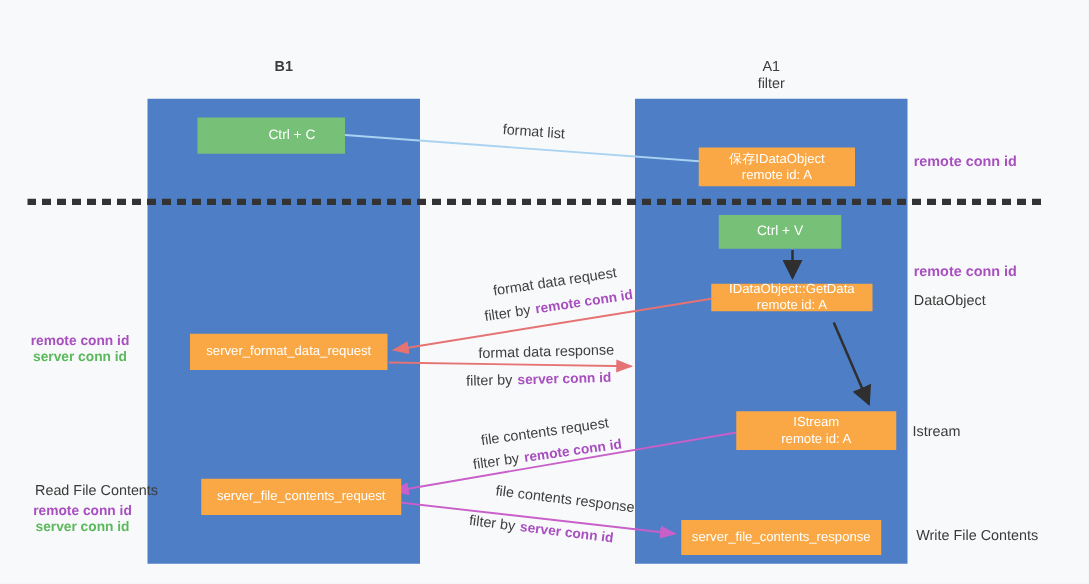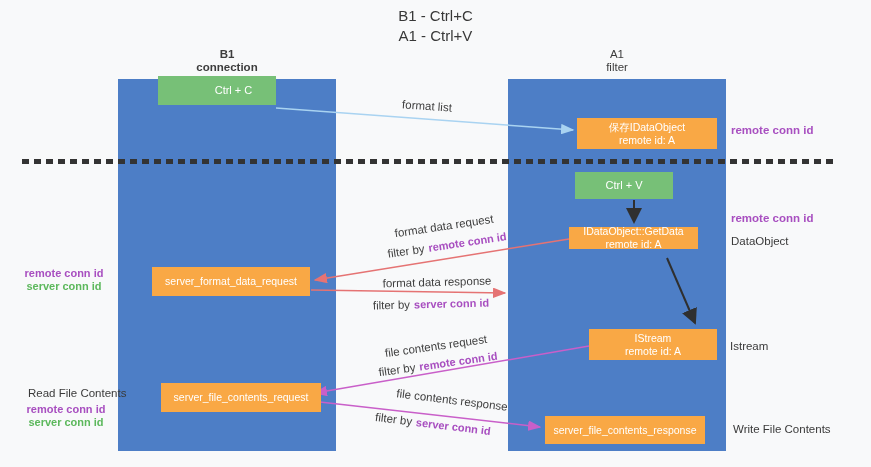--- a/index.html
+++ b/index.html
@@ -32,28 +32,23 @@
                 z-index:5; }
   .edge-label .purple { font-size:11px; }
   .edge-label span[data-bind="strings.filter_by"] { margin-right:4px; }
   svg.overlay { position:absolute; left:0; top:0; z-index:2; }
 </style>
 </head>
 <body>
 
 <div class="canvas">
 
-  <div class="title">
-    <div data-bind="title.line1">B1 - Ctrl+C</div>
-    <div data-bind="title.line2">A1 - Ctrl+V</div>
-  </div>
 
   <div class="lane-header" style="left:157px;font-weight:bold;">
     <div data-bind="lanes.left.name">B1</div>
-    <div data-bind="lanes.left.role">connection</div>
   </div>
   <div class="lane-header" style="left:547px;">
     <div data-bind="lanes.right.name">A1</div>
     <div data-bind="lanes.right.role">filter</div>
   </div>
 
   <div class="lane" style="left:118px;"></div>
   <div class="lane" style="left:508px;"></div>
 
   <div class="divider"></div>
@@ -75,25 +70,25 @@
     </defs>
     <line x1="276" y1="108" x2="573" y2="130" stroke="#a9d3f1" stroke-width="1.5" marker-end="url(#m-blue)"></line>
     <line x1="634" y1="200" x2="634" y2="222" stroke="#2f2f2f" stroke-width="2" marker-end="url(#m-black)"></line>
     <line x1="667" y1="258" x2="695" y2="323" stroke="#2f2f2f" stroke-width="2" marker-end="url(#m-black)"></line>
     <line x1="569" y1="239" x2="315" y2="280" stroke="#e57373" stroke-width="1.5" marker-end="url(#m-red)"></line>
     <line x1="311" y1="290" x2="505" y2="293" stroke="#e57373" stroke-width="1.5" marker-end="url(#m-red)"></line>
     <line x1="589" y1="346" x2="315" y2="393" stroke="#c95fc9" stroke-width="1.5" marker-end="url(#m-mag)"></line>
     <line x1="311" y1="401" x2="540" y2="427" stroke="#c95fc9" stroke-width="1.5" marker-end="url(#m-mag)"></line>
   </svg>
 
-  <div class="node green" style="left:158px; top:76px; width:118px; height:29px;padding-left:33px;">
+  <div class="node green" style="left:158px; top:94px; width:118px; height:29px;padding-left:33px;">
     <div data-bind="nodes.ctrl_c.label">Ctrl + C</div>
   </div>
 
-  <div class="node orange small" style="left:577px; top:118px; width:140px; height:31px;">
+  <div class="node orange small" style="left:559px; top:118px; width:125px; height:31px;">
     <div data-bind="nodes.save_idataobject.line1">保存IDataObject</div>
     <div data-bind="nodes.save_idataobject.line2">remote id: A</div>
   </div>
 
   <div class="node green" style="left:575px; top:172px; width:98px; height:27px;">
     <div data-bind="nodes.ctrl_v.label">Ctrl + V</div>
   </div>
 
   <div class="node orange small" style="left:569px; top:227px; width:129px; height:22px;">
     <div data-bind="nodes.getdata.line1">IDataObject::GetData</div>

